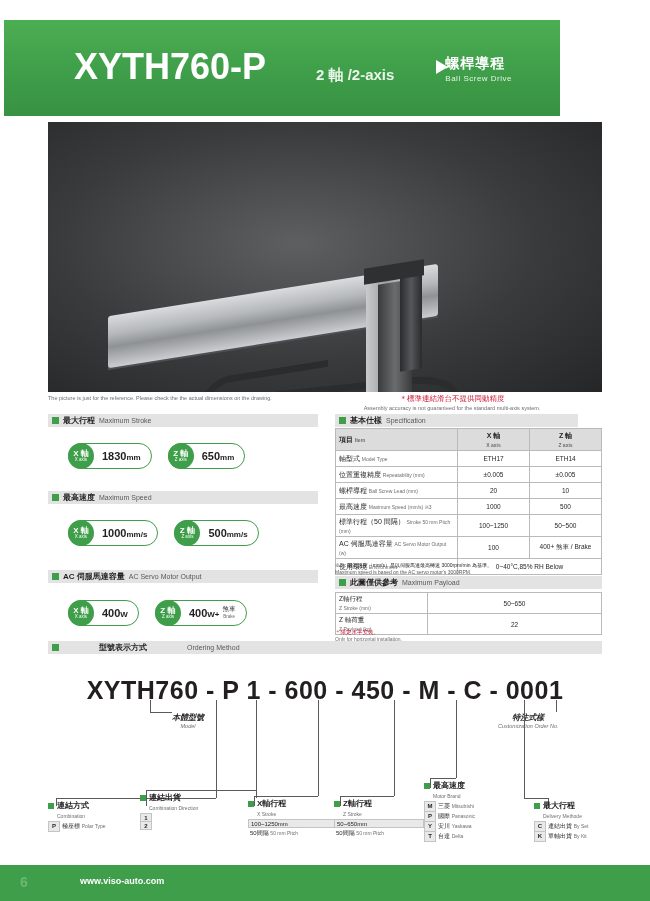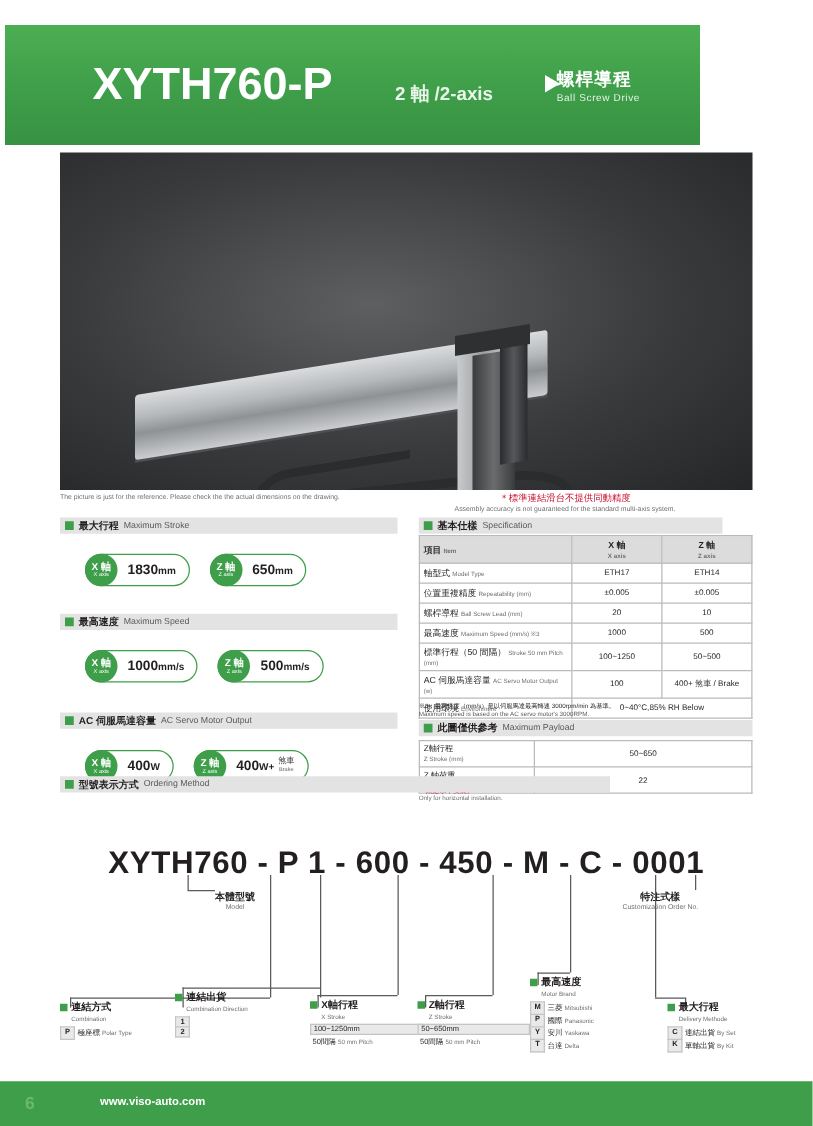--- a/index.html
+++ b/index.html
@@ -138,21 +138,21 @@
   .pl-tb td { border:0.6px solid #b9babb; padding:2px 3px; height:17px;}
   .pl-tb td.lbl { width:92px; }
   .pl-tb td.val { text-align:center; }
   .pl-note { position:absolute; left:335px; top:629px; font-size:5.5px; color:#c8102e;}
   .pl-note .en { color:#6d6e71; font-size:5px;}
   
   .order-code {
     position:absolute; left:0; top:676px; width:650px; text-align:center;
     font-size:25px; font-weight:bold; letter-spacing:0.5px; color:#231f20;
   }
-  .lead-block { position:absolute; font-size:7px; }
+  .lead-block { position:absolute; font-size:7px;font-style:italic; }
   .lead-block .cn { font-weight:bold; font-size:8px; }
   .lead-block .en { font-size:5.5px; color:#6d6e71; }
   .legend { position:absolute; font-size:6px; }
   .legend .hd { display:flex; align-items:center; margin-bottom:2px;}
   .legend .hd .sq { width:6px;height:6px;background:#3f9e49;margin-right:3px;}
   .legend .hd .cn { font-size:8px; font-weight:bold;}
   .legend .hd-en { font-size:5px; color:#6d6e71; margin:0 0 2px 9px;}
   .legend table { font-size:6px; }
   .legend td { padding:0.5px 2px; vertical-align:top;}
   .legend td.k {
@@ -368,21 +368,21 @@
       <td class="val">22</td>
     </tr>
   </tbody>
 </table>
 
 <div class="pl-note">
   <div>＊限定水平安裝。</div>
   <div class="en">Only for horizontal installation.</div>
 </div>
 
-<div class="sec" style="left:48px; top:621px; width:440px;">
+<div class="sec" style="left:48px; top:641px; width:554px;gap:36px;">
   <div class="sq"></div>
   <div class="cn">型號表示方式</div>
   <div class="en">Ordering Method</div>
 </div>
 
 <div class="order-code">XYTH760 - P 1 - 600 - 450 - M - C - 0001</div>
 
 <div class="lead-block" style="left:172px; top:712px; text-align:center;">
   <div class="cn">本體型號</div>
   <div class="en">Model</div>

